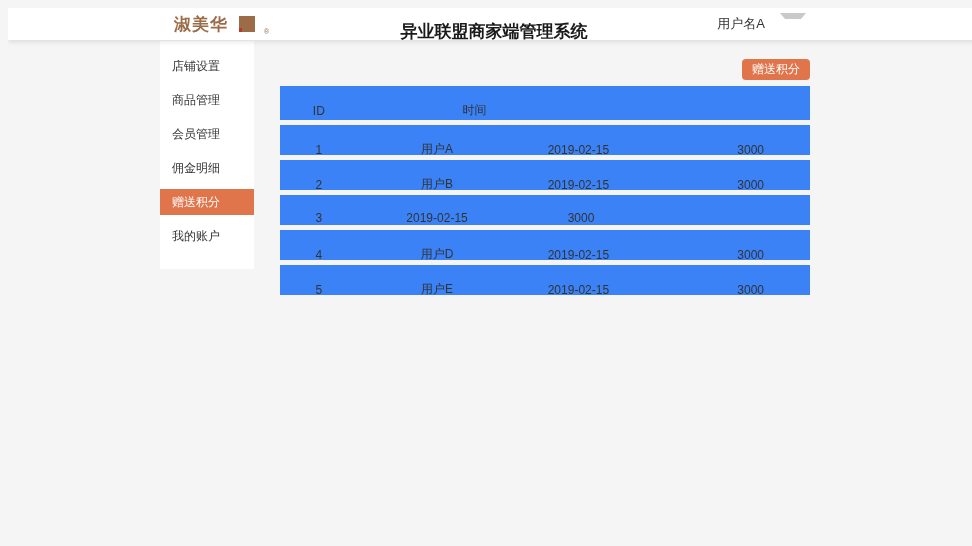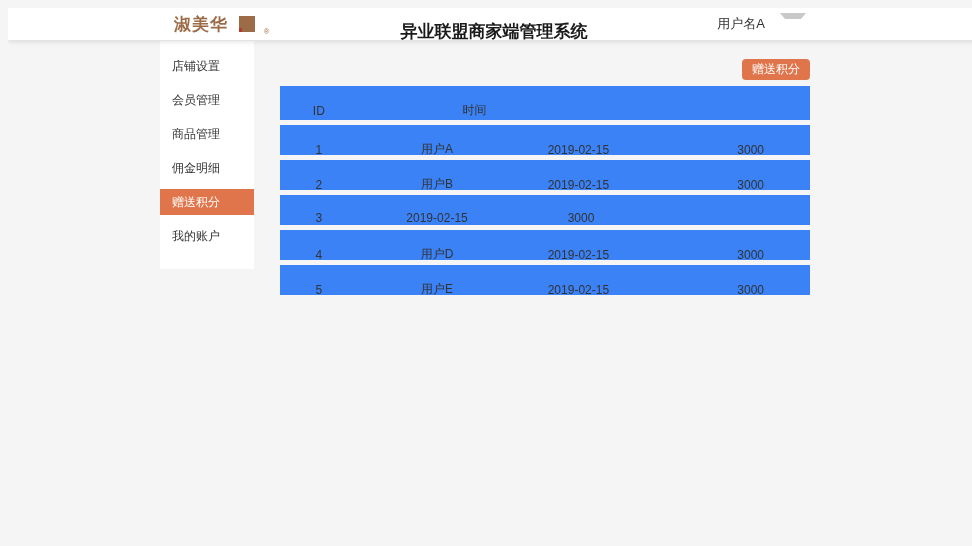--- a/index.html
+++ b/index.html
@@ -114,22 +114,22 @@
   </div>
   <div class="page-title">异业联盟商家端管理系统</div>
   <div class="user-menu">
     <span>用户名A</span>
     <span class="caret-down"></span>
   </div>
 </div>
 
 <div class="sidebar">
   <div class="side-item">店铺设置</div>
+  <div class="side-item">商品管理</div>
   <div class="side-item">会员管理</div>
-  <div class="side-item">商品管理</div>
   <div class="side-item">佣金明细</div>
   <div class="side-item active">赠送积分</div>
   <div class="side-item">我的账户</div>
 </div>
 
 <div class="content">
   <div class="btn-row">
     <button class="gift-btn">赠送积分</button>
   </div>
 

